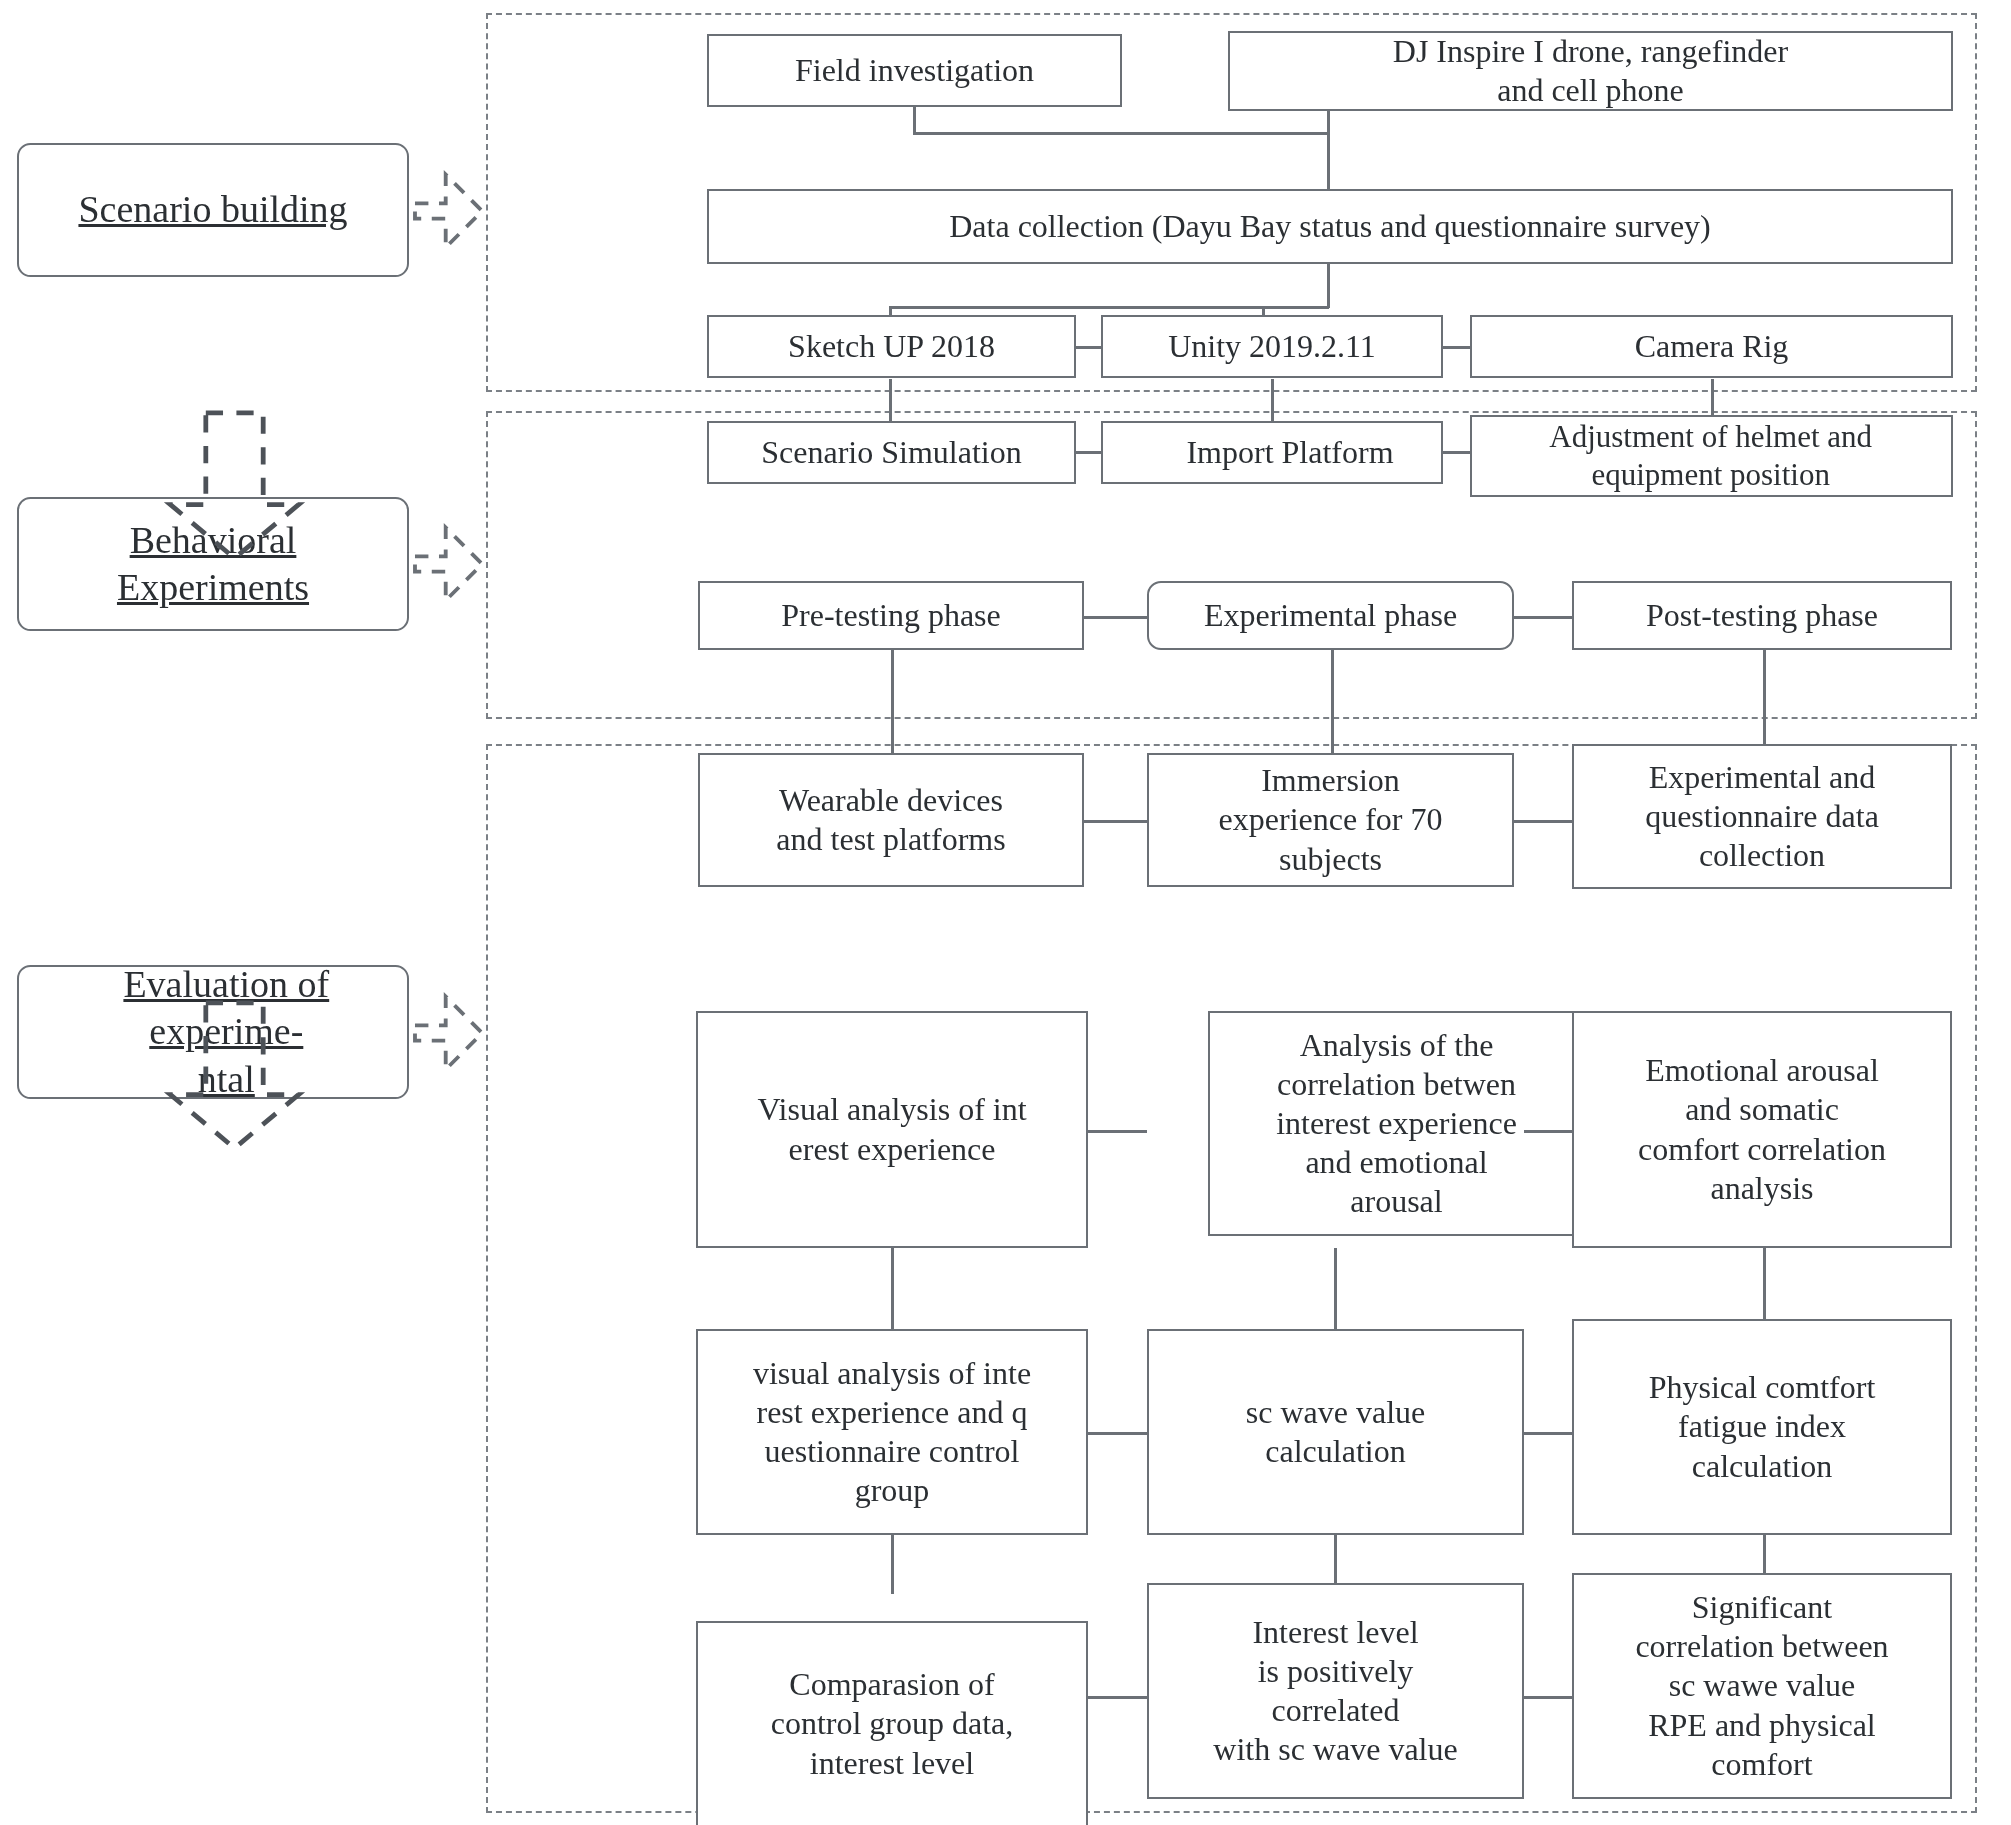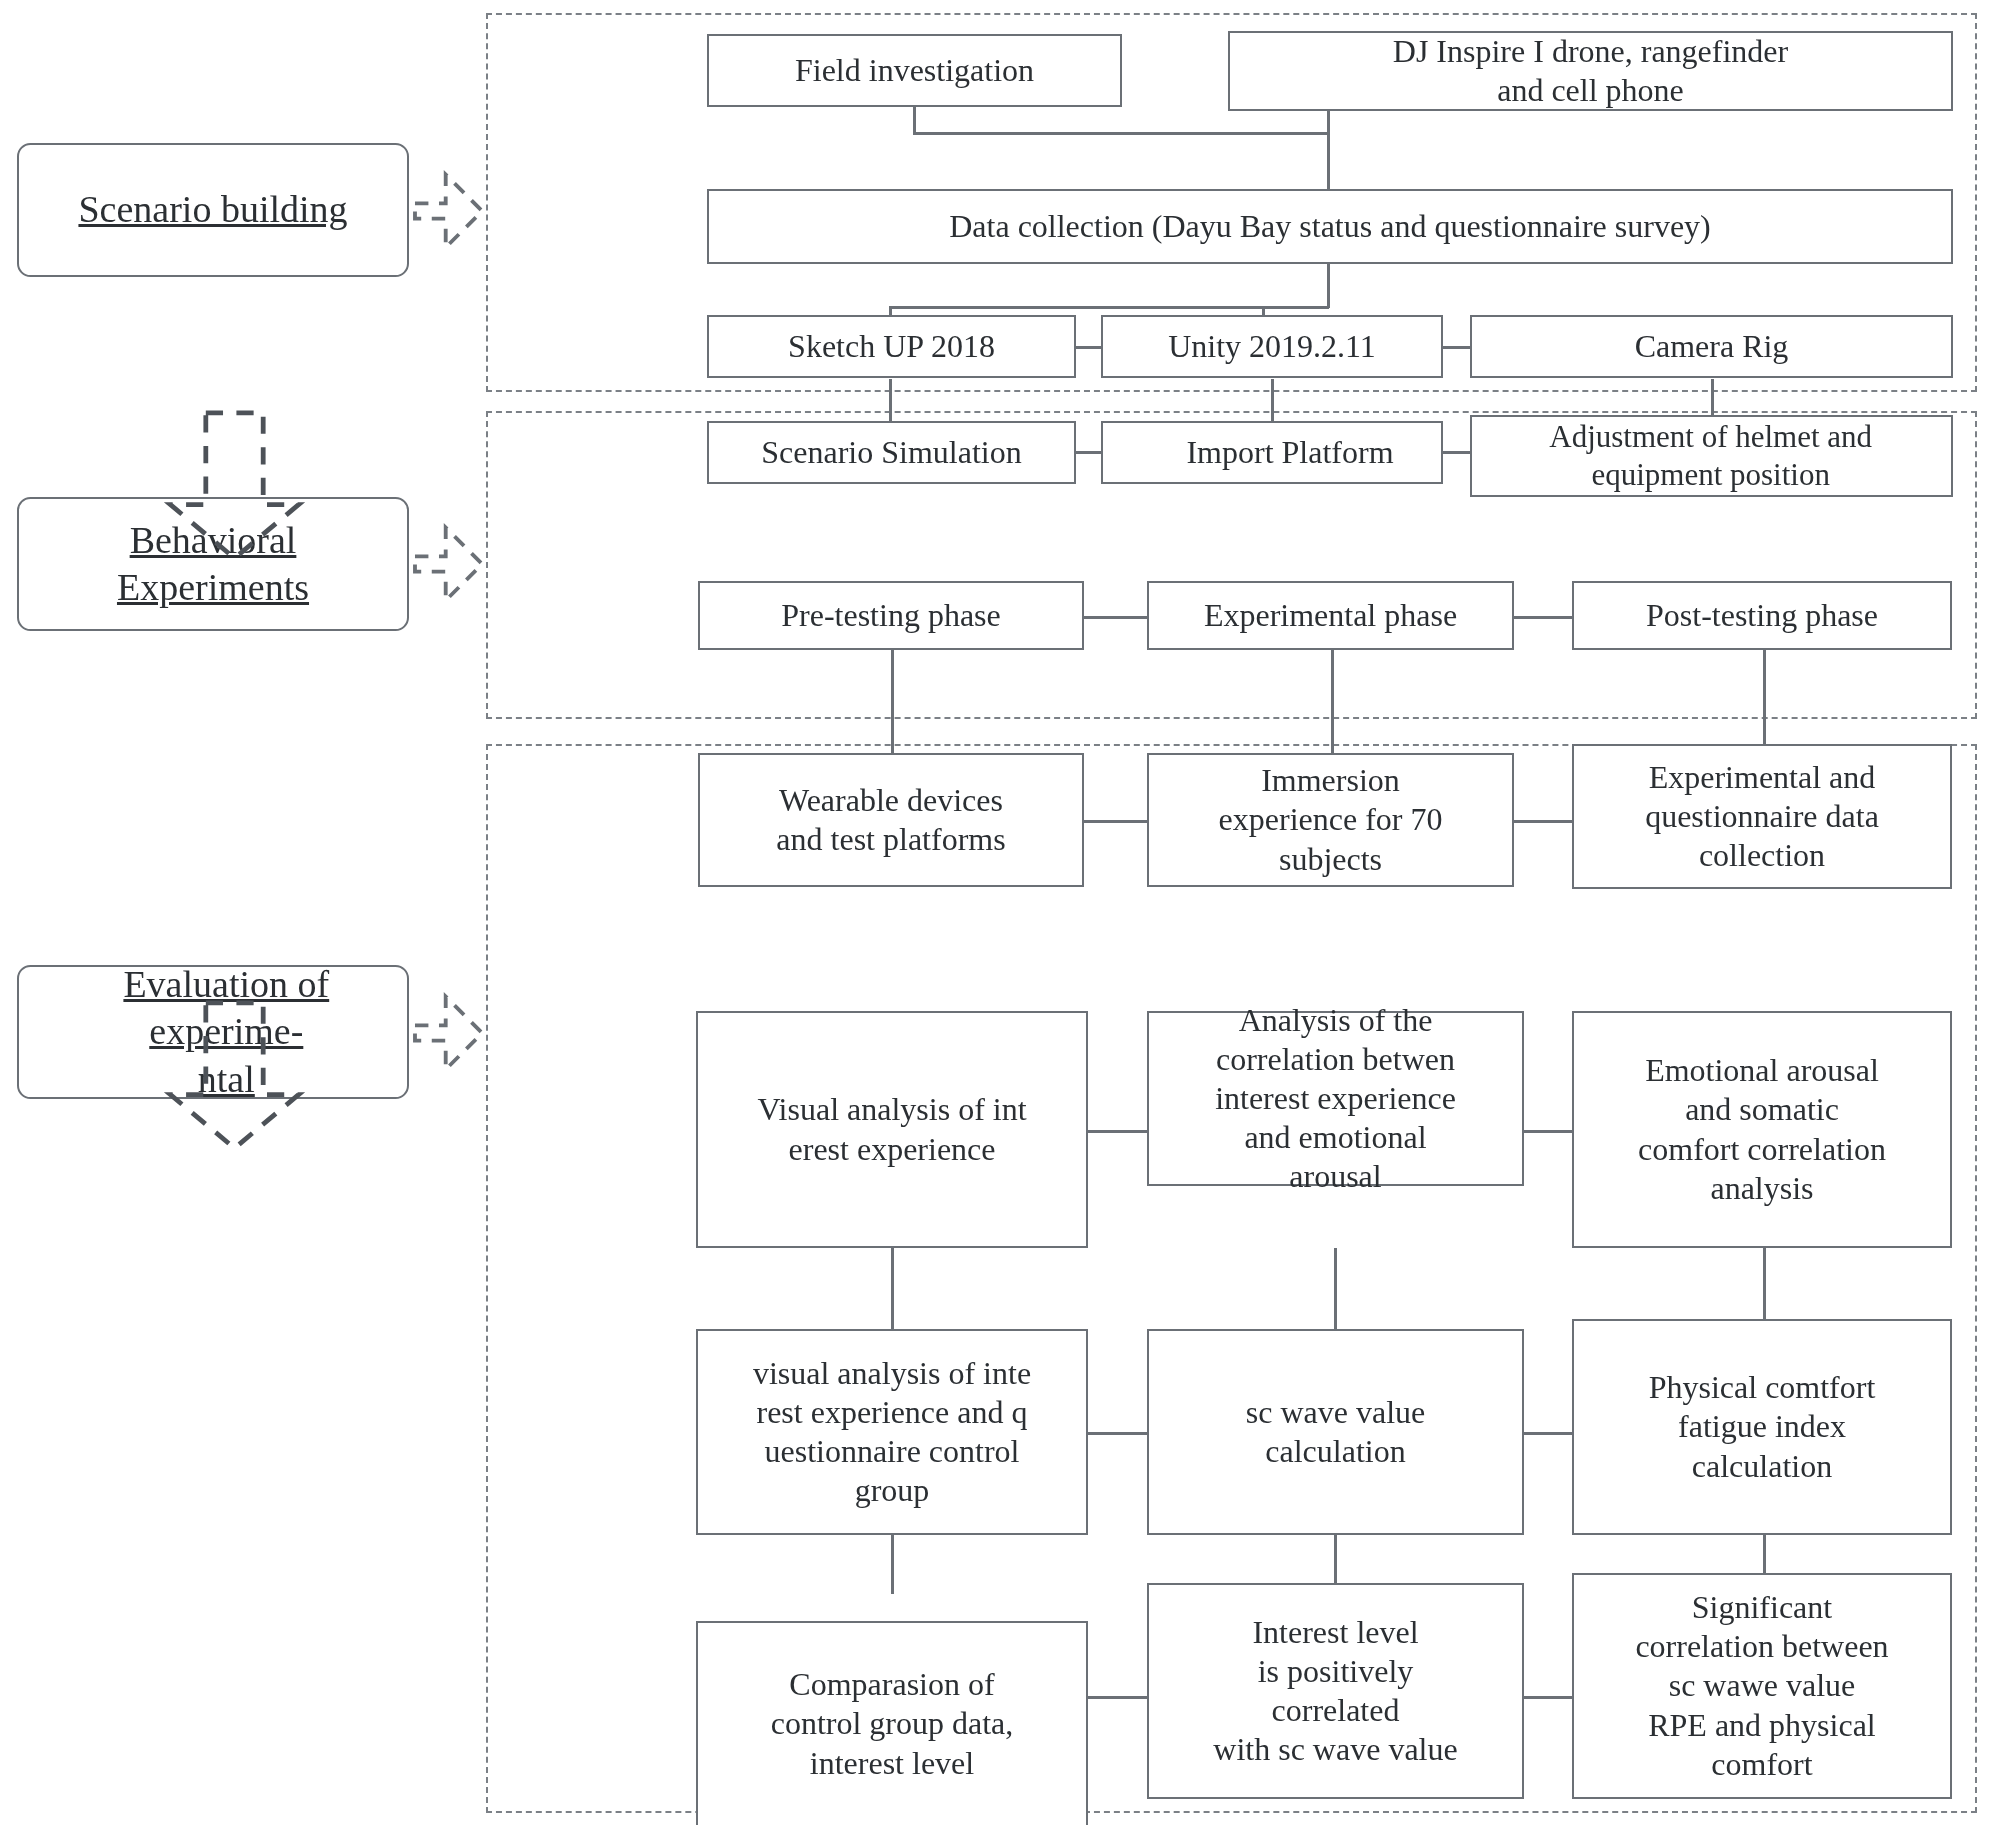--- a/index.html
+++ b/index.html
@@ -148,21 +148,21 @@
     <span style="white-space:pre-line;">Adjustment of helmet and
 equipment position</span>
   </div>
 
   <div class="abs ln ln-h" style="left:1076px;top:451px;width:25px;"></div>
   <div class="abs ln ln-h" style="left:1443px;top:451px;width:27px;"></div>
 
   <div class="abs node" style="left:698px;top:581px;width:386px;height:69px;">
     <span style="white-space:pre-line;">Pre-testing phase</span>
   </div>
-  <div class="abs node" style="left:1147px;top:581px;width:367px;height:69px;">
+  <div class="abs node" style="left:1147px;top:581px;width:367px;height:69px;border-radius:14px;">
     <span style="white-space:pre-line;">Experimental phase</span>
   </div>
   <div class="abs node" style="left:1572px;top:581px;width:380px;height:69px;">
     <span style="white-space:pre-line;">Post-testing phase</span>
   </div>
 
   <div class="abs ln ln-h" style="left:1084px;top:616px;width:63px;"></div>
   <div class="abs ln ln-h" style="left:1514px;top:616px;width:58px;"></div>
 
   <div class="abs ln ln-v" style="left:891px;top:650px;height:105px;"></div>
@@ -184,21 +184,21 @@
 collection</span>
   </div>
 
   <div class="abs ln ln-h" style="left:1084px;top:820px;width:63px;"></div>
   <div class="abs ln ln-h" style="left:1514px;top:820px;width:58px;"></div>
 
   <div class="abs node" style="left:696px;top:1011px;width:392px;height:237px;">
     <span style="white-space:pre-line;">Visual analysis of int
 erest experience</span>
   </div>
-  <div class="abs node" style="left:1147px;top:1011px;width:377px;height:175px;text-align:center;">
+  <div class="abs node" style="left:1208px;top:1011px;width:377px;height:225px;text-align:center;">
     <span style="white-space:pre-line;">Analysis of the
 correlation betwen
 interest experience
 and emotional
 arousal</span>
   </div>
   <div class="abs node" style="left:1572px;top:1011px;width:380px;height:237px;">
     <span style="white-space:pre-line;">Emotional arousal
 and somatic
 comfort correlation

